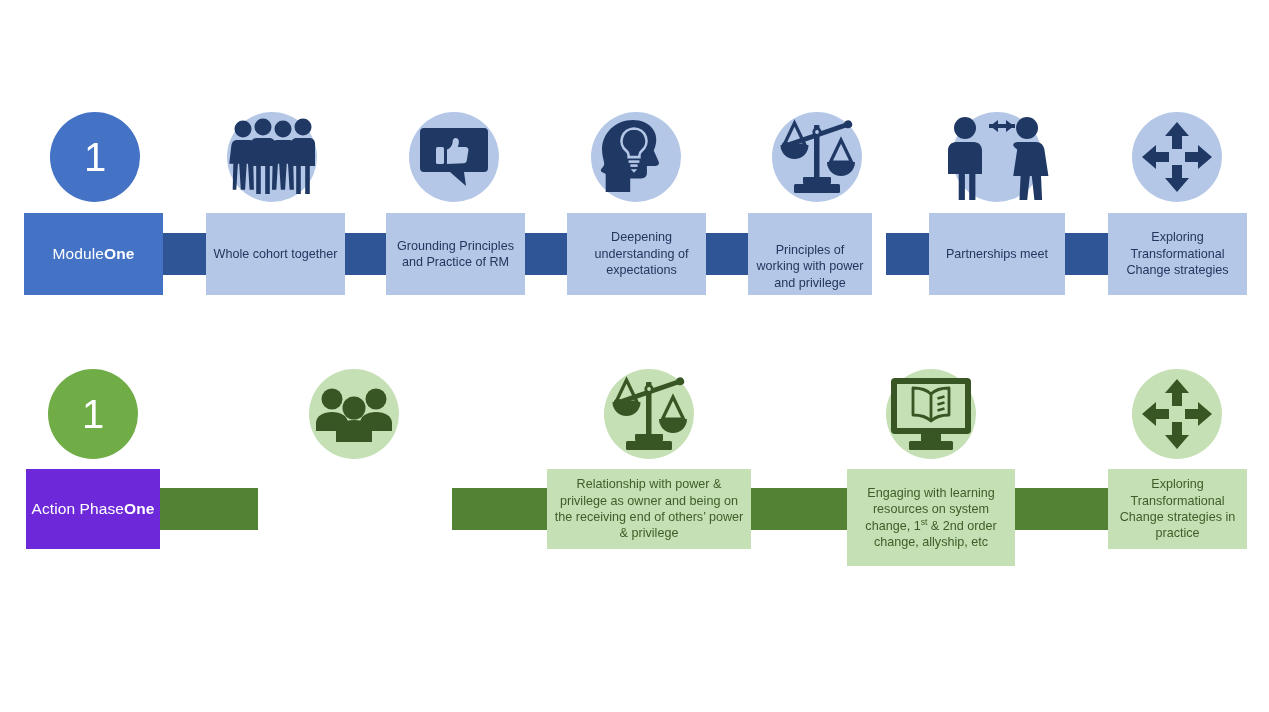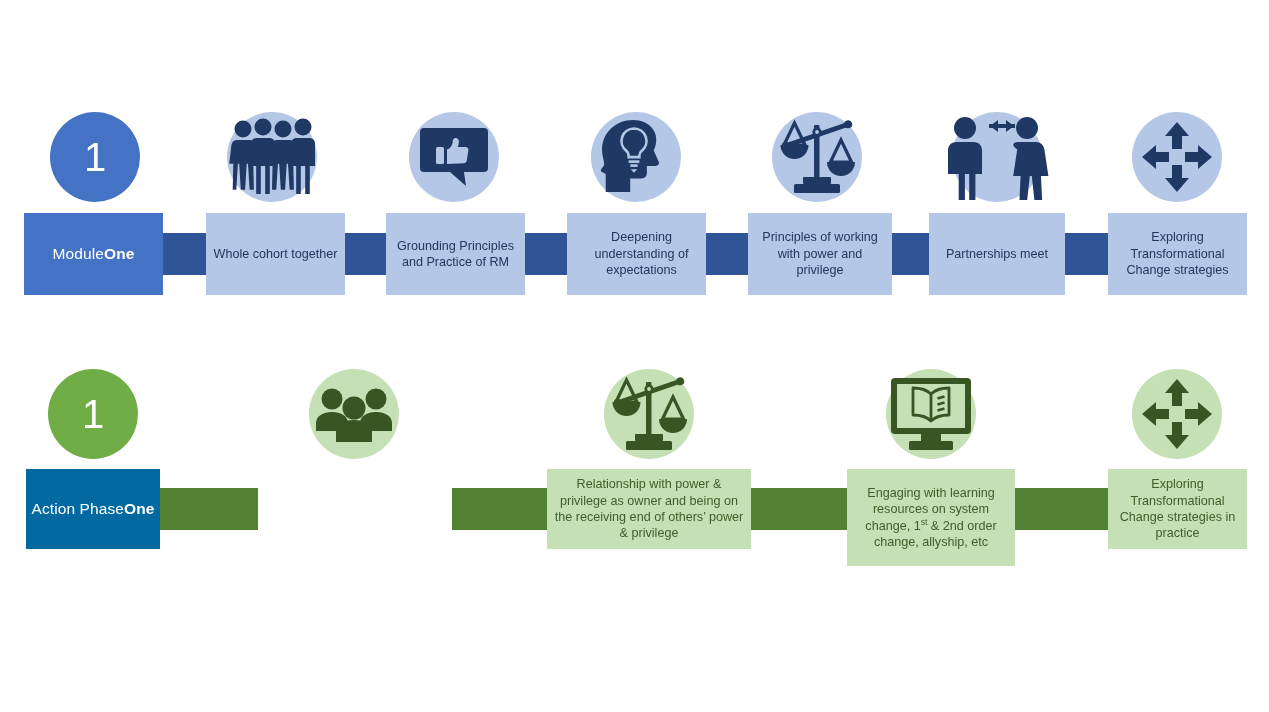--- a/index.html
+++ b/index.html
@@ -137,21 +137,21 @@
         <circle cx="42" cy="17" r="1.9" fill="#b4c7e7"></circle>
 
         <path d="M19.5 8 L30 30 H9 Z" fill="none" stroke="#203864" stroke-width="3.2"></path>
         <path d="M5.5 30 h28 a14 14 0 0 1 -28 0 Z"></path>
 
         <path d="M66 25 L76.5 47 H55.5 Z" fill="none" stroke="#203864" stroke-width="3.2"></path>
         <path d="M52 47 h28 a14 14 0 0 1 -28 0 Z"></path>
       </g>
     </svg>
   </div>
-  <div class="step-box blue-step" style="left:748px;top:213px;width:144px;height:82px;">
+  <div class="step-box blue-step" style="left:748px;top:213px;width:124px;height:82px;align-items:flex-end;">
     <span>Principles of working with power and privilege</span>
   </div>
 
   <div class="circle" style="left:952px;top:112px;width:90px;height:90px;background:#b4c7e7;">
     <svg width="106" height="86" viewBox="0 0 106 86">
       <g fill="#203864">
 
         <circle cx="21" cy="14" r="11"></circle>
         <path d="M12 28 h18 c4.4 0 8 3.6 8 8 v24 h-6.6 v26 h-6.2 v-26 h-4.3 v26 h-6.2 v-26 H4 V36 c0-4.4 3.6-8 8-8 Z"></path>
 
@@ -184,21 +184,21 @@
 
   <div class="connector" style="left:160px;top:488px;width:98px;height:42px;background:#548235;"></div>
   <div class="connector" style="left:452px;top:488px;width:96px;height:42px;background:#548235;"></div>
   <div class="connector" style="left:750px;top:488px;width:98px;height:42px;background:#548235;"></div>
   <div class="connector" style="left:1014px;top:488px;width:95px;height:42px;background:#548235;"></div>
 
   <div class="num-circle" style="left:48px;top:369px;width:90px;height:90px;background:#70ad47;">
     <span>1</span>
   </div>
 
-  <div class="label-box" style="left:26px;top:469px;width:134px;height:80px;background:#0369a1;">
+  <div class="label-box" style="left:26px;top:469px;width:134px;height:80px;background:#6d28d9;">
     <span class="l1">Action Phase</span>
     <span class="l2">One</span>
   </div>
 
   <div class="circle" style="left:309px;top:369px;width:90px;height:90px;background:#c5e0b4;">
     <svg width="76" height="58" viewBox="0 0 76 58">
       <g fill="#375623">
         <circle cx="16" cy="14" r="10.5"></circle>
         <path d="M0 46 V38 c0-6.6 7-11 16-11 s16 4.4 16 11 v8 Z"></path>
         <circle cx="60" cy="14" r="10.5"></circle>

